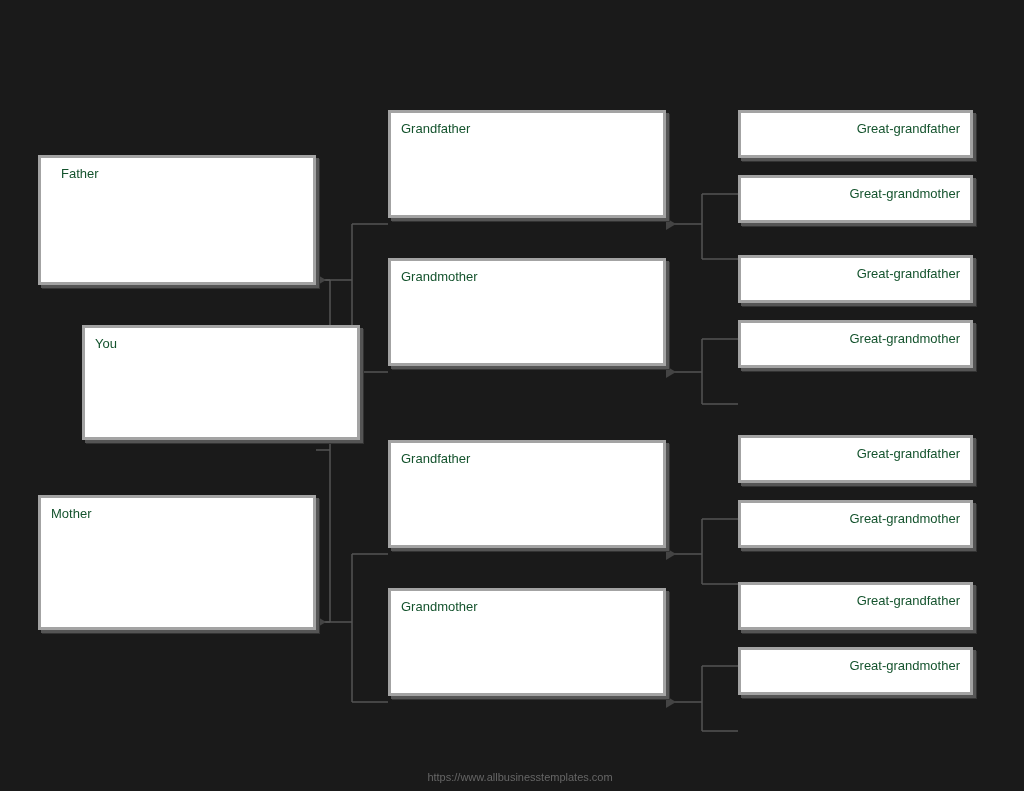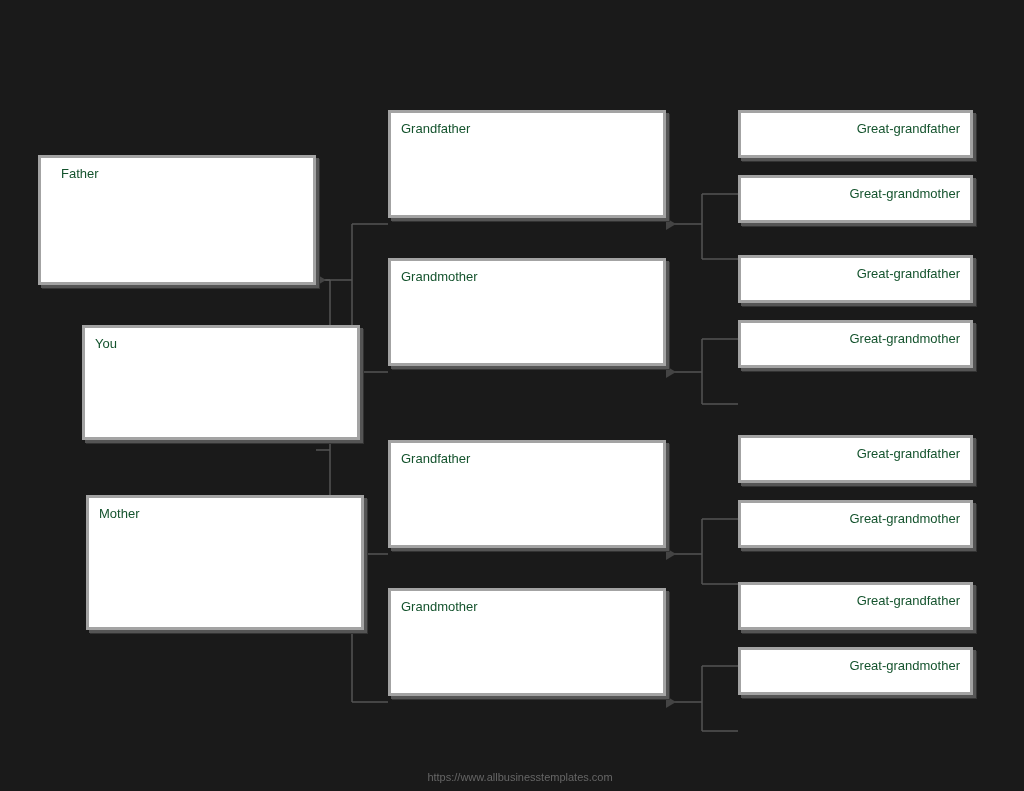--- a/index.html
+++ b/index.html
@@ -36,21 +36,20 @@
       top: 325px;
       width: 278px;
       height: 115px;
       margin-left: 44px;
     }
     .col1-mother {
       left: 38px;
       top: 495px;
       width: 278px;
       height: 135px;
-      margin-left: 48px;
     }
 
     
     .col2-gf1 {
       left: 388px;
       top: 110px;
       width: 278px;
       height: 108px;
     }
     .col2-gm1 {

